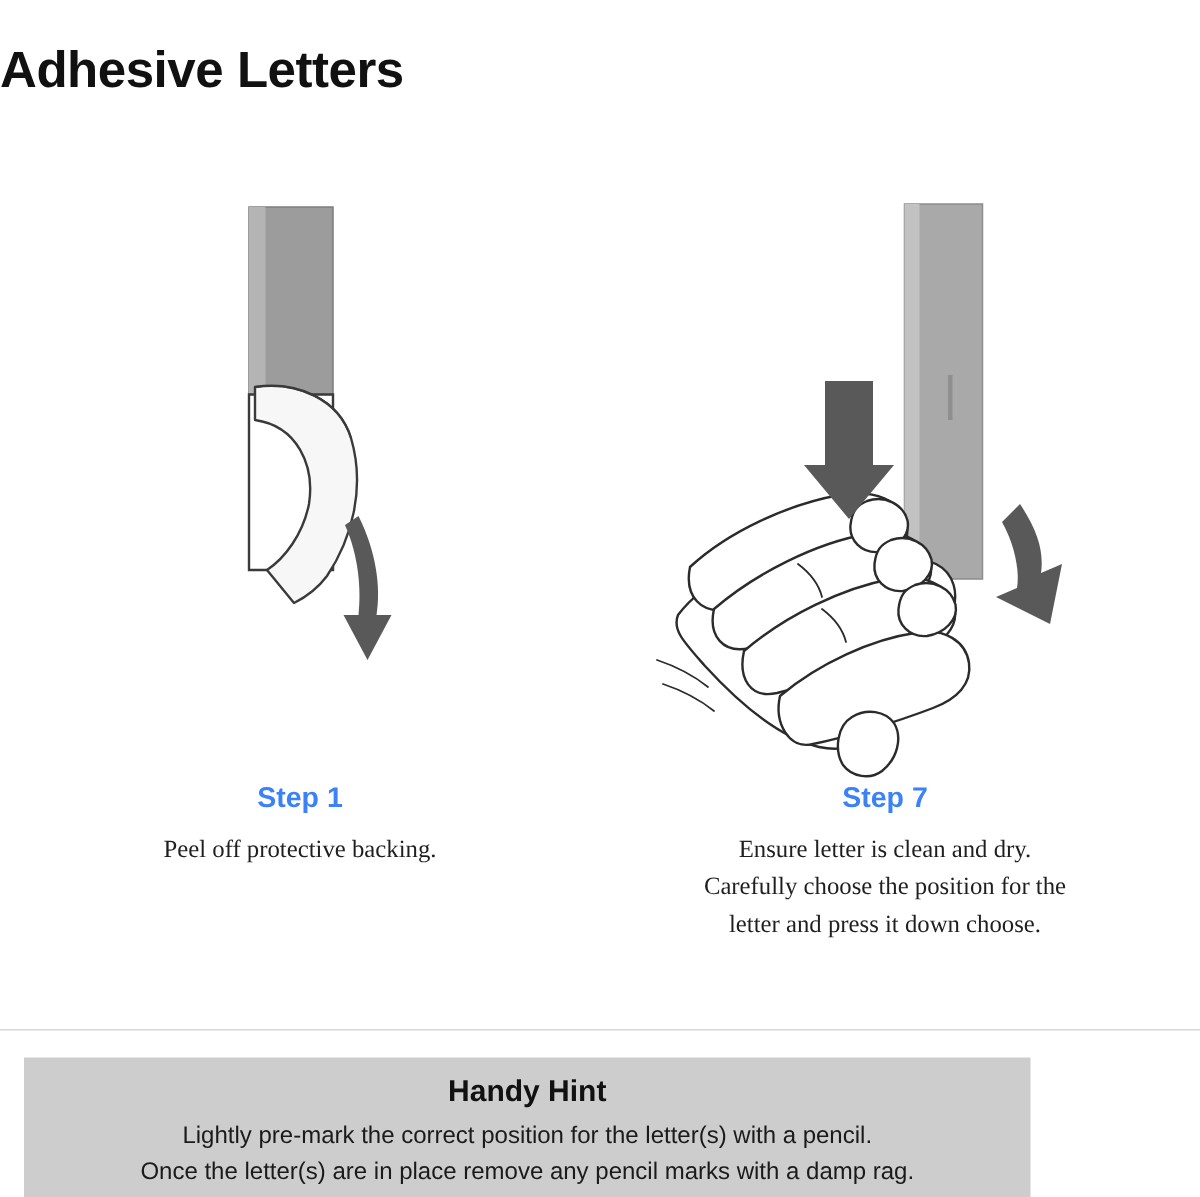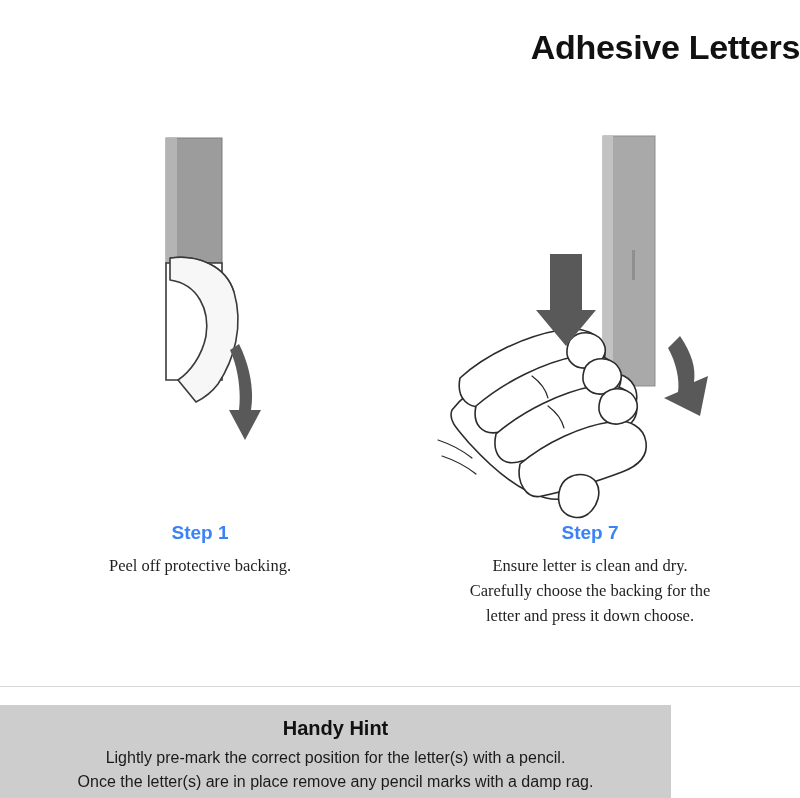--- a/index.html
+++ b/index.html
@@ -18,21 +18,21 @@
   .page {
     position: relative;
     width: 800px;
     height: 798px;
   }
   .title {
     position: absolute;
     top: 28px;
     left: 0;
     width: 800px;
-    text-align: right;
+    text-align: left;
     font-size: 34px;
     font-weight: bold;
     letter-spacing: -0.3px;
     color: #111111;
   }
   .steps {
     position: absolute;
     top: 110px;
     left: 0;
     width: 800px;
@@ -72,21 +72,21 @@
   .divider {
     position: absolute;
     left: 0;
     top: 686px;
     width: 800px;
     height: 1px;
     background: #d8d8d8;
   }
   .hint {
     position: absolute;
-    left: 0;
+    left: 16px;
     top: 705px;
     width: 671px;
     height: 93px;
     background: #cdcdcd;
     box-sizing: border-box;
     padding-top: 12px;
   }
   .hint-title {
     text-align: center;
     font-size: 20px;
@@ -194,21 +194,21 @@
 
           <g>
             <path d="M280 226 C292 244 296 258 294 272 L308 266 L300 306 L264 288
                      L278 282 C280 270 276 252 268 238 Z" fill="#595959"></path>
           </g>
         </svg>
       </div>
       <div class="step-label">Step 7</div>
       <div class="step-caption">
         <div>Ensure letter is clean and dry.</div>
-        <div>Carefully choose the backing for the</div>
+        <div>Carefully choose the position for the</div>
         <div>letter and press it down choose.</div>
       </div>
     </div>
 
   </div>
 
   <div class="divider"></div>
 
   <div class="hint">
     <div class="hint-title">Handy Hint</div>

